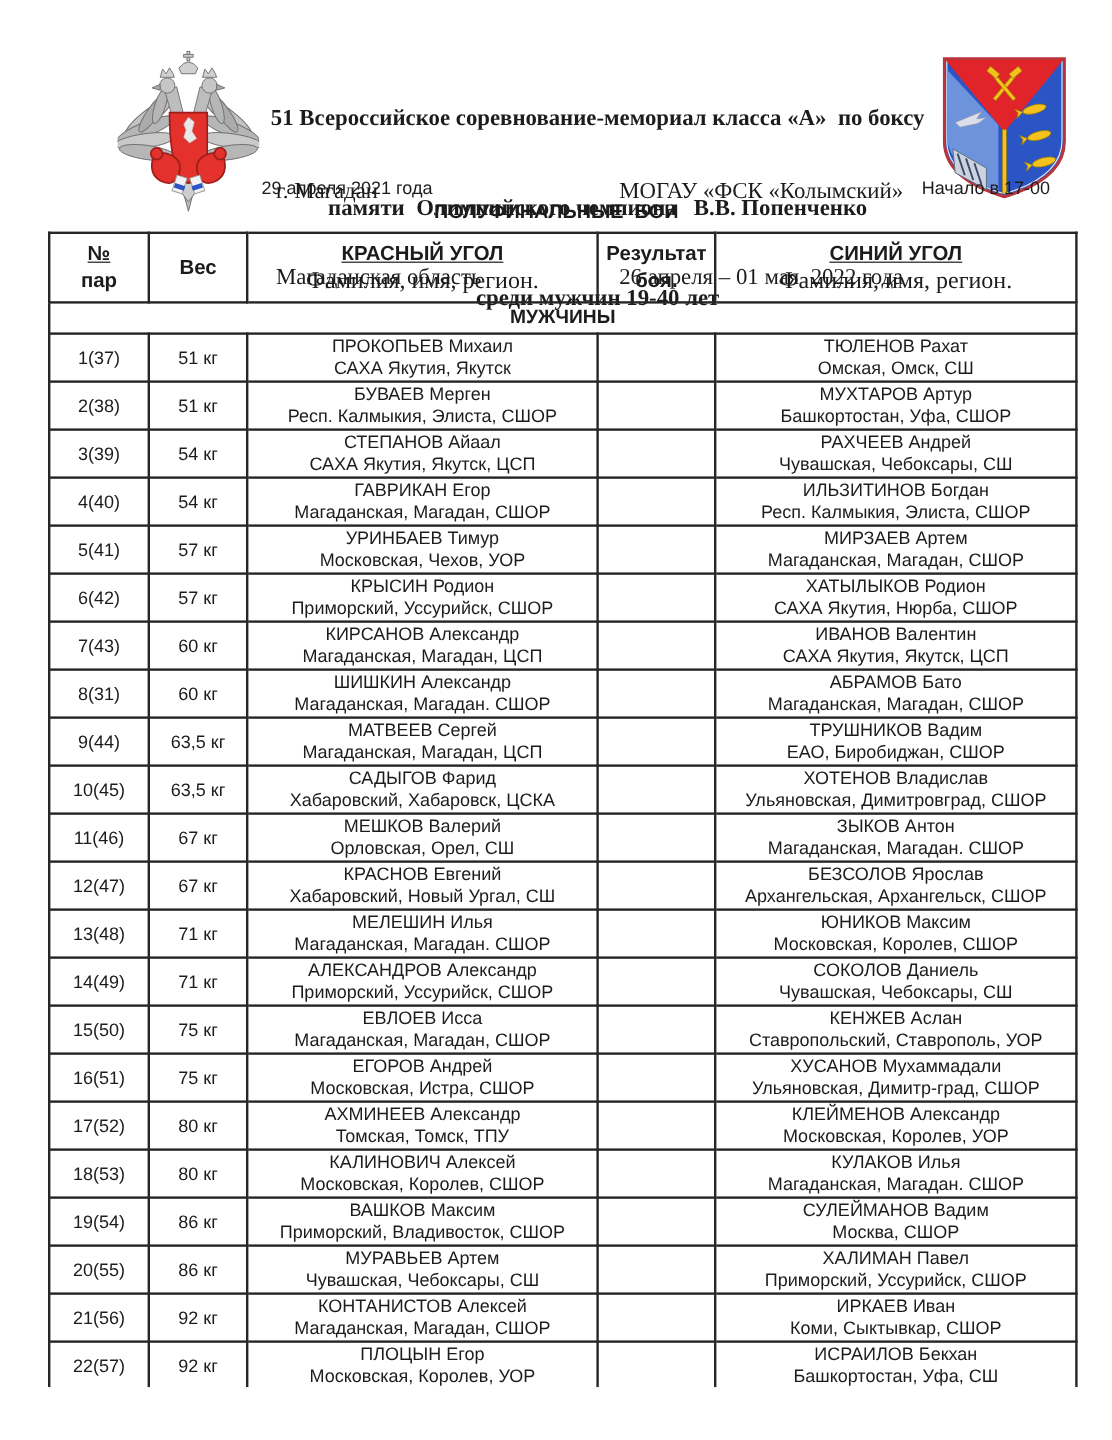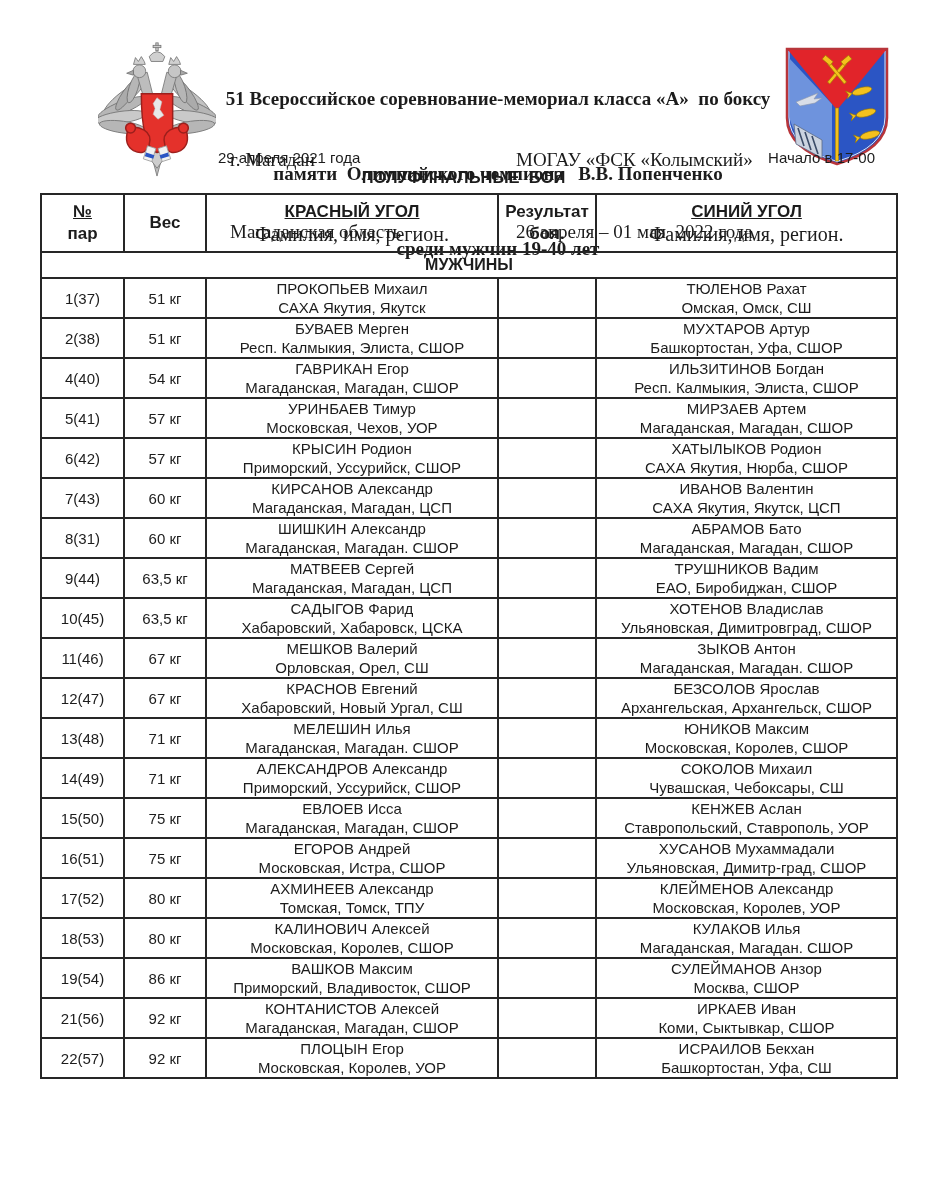--- a/index.html
+++ b/index.html
@@ -235,20 +235,39 @@
           <td class="c-result">
             <div class="line1"></div>
           </td>
           <td class="c-blue">
             <div class="line1">МУХТАРОВ Артур</div>
             <div class="line2">Башкортостан, Уфа, СШОР</div>
           </td>
         </tr>
         <tr class="bout-row">
           <td class="c-pair">
+            <div class="line1">3(39)</div>
+          </td>
+          <td class="c-weight">
+            <div class="line1">54 кг</div>
+          </td>
+          <td class="c-red">
+            <div class="line1">СТЕПАНОВ Айаал</div>
+            <div class="line2">САХА Якутия, Якутск, ЦСП</div>
+          </td>
+          <td class="c-result">
+            <div class="line1"></div>
+          </td>
+          <td class="c-blue">
+            <div class="line1">РАХЧЕЕВ Андрей</div>
+            <div class="line2">Чувашская, Чебоксары, СШ</div>
+          </td>
+        </tr>
+        <tr class="bout-row">
+          <td class="c-pair">
             <div class="line1">4(40)</div>
           </td>
           <td class="c-weight">
             <div class="line1">54 кг</div>
           </td>
           <td class="c-red">
             <div class="line1">ГАВРИКАН Егор</div>
             <div class="line2">Магаданская, Магадан, СШОР</div>
           </td>
           <td class="c-result">
@@ -438,21 +457,21 @@
             <div class="line1">71 кг</div>
           </td>
           <td class="c-red">
             <div class="line1">АЛЕКСАНДРОВ Александр</div>
             <div class="line2">Приморский, Уссурийск, СШОР</div>
           </td>
           <td class="c-result">
             <div class="line1"></div>
           </td>
           <td class="c-blue">
-            <div class="line1">СОКОЛОВ Михаил</div>
+            <div class="line1">СОКОЛОВ Даниель</div>
             <div class="line2">Чувашская, Чебоксары, СШ</div>
           </td>
         </tr>
         <tr class="bout-row">
           <td class="c-pair">
             <div class="line1">15(50)</div>
           </td>
           <td class="c-weight">
             <div class="line1">75 кг</div>
           </td>
@@ -533,22 +552,41 @@
             <div class="line1">86 кг</div>
           </td>
           <td class="c-red">
             <div class="line1">ВАШКОВ Максим</div>
             <div class="line2">Приморский, Владивосток, СШОР</div>
           </td>
           <td class="c-result">
             <div class="line1"></div>
           </td>
           <td class="c-blue">
-            <div class="line1">СУЛЕЙМАНОВ Анзор</div>
+            <div class="line1">СУЛЕЙМАНОВ Вадим</div>
             <div class="line2">Москва, СШОР</div>
+          </td>
+        </tr>
+        <tr class="bout-row">
+          <td class="c-pair">
+            <div class="line1">20(55)</div>
+          </td>
+          <td class="c-weight">
+            <div class="line1">86 кг</div>
+          </td>
+          <td class="c-red">
+            <div class="line1">МУРАВЬЕВ Артем</div>
+            <div class="line2">Чувашская, Чебоксары, СШ</div>
+          </td>
+          <td class="c-result">
+            <div class="line1"></div>
+          </td>
+          <td class="c-blue">
+            <div class="line1">ХАЛИМАН Павел</div>
+            <div class="line2">Приморский, Уссурийск, СШОР</div>
           </td>
         </tr>
         <tr class="bout-row">
           <td class="c-pair">
             <div class="line1">21(56)</div>
           </td>
           <td class="c-weight">
             <div class="line1">92 кг</div>
           </td>
           <td class="c-red">

